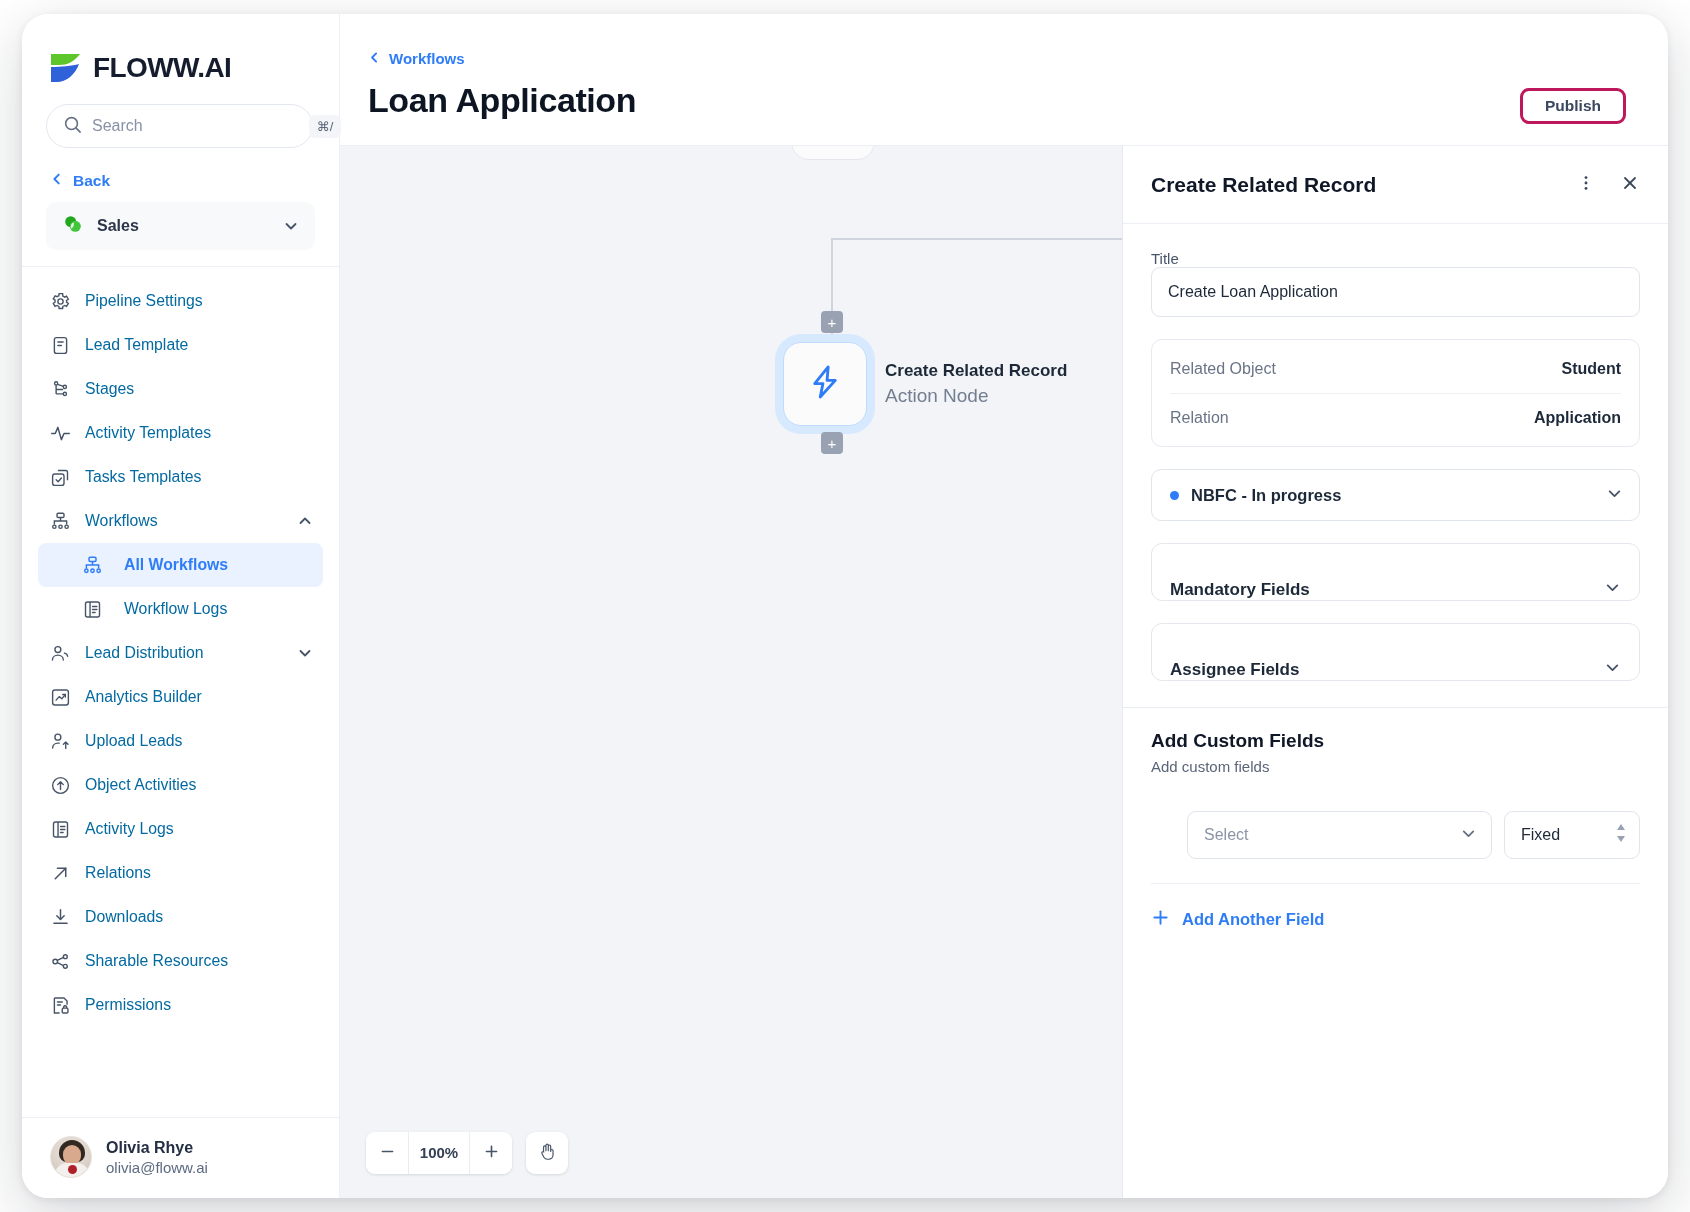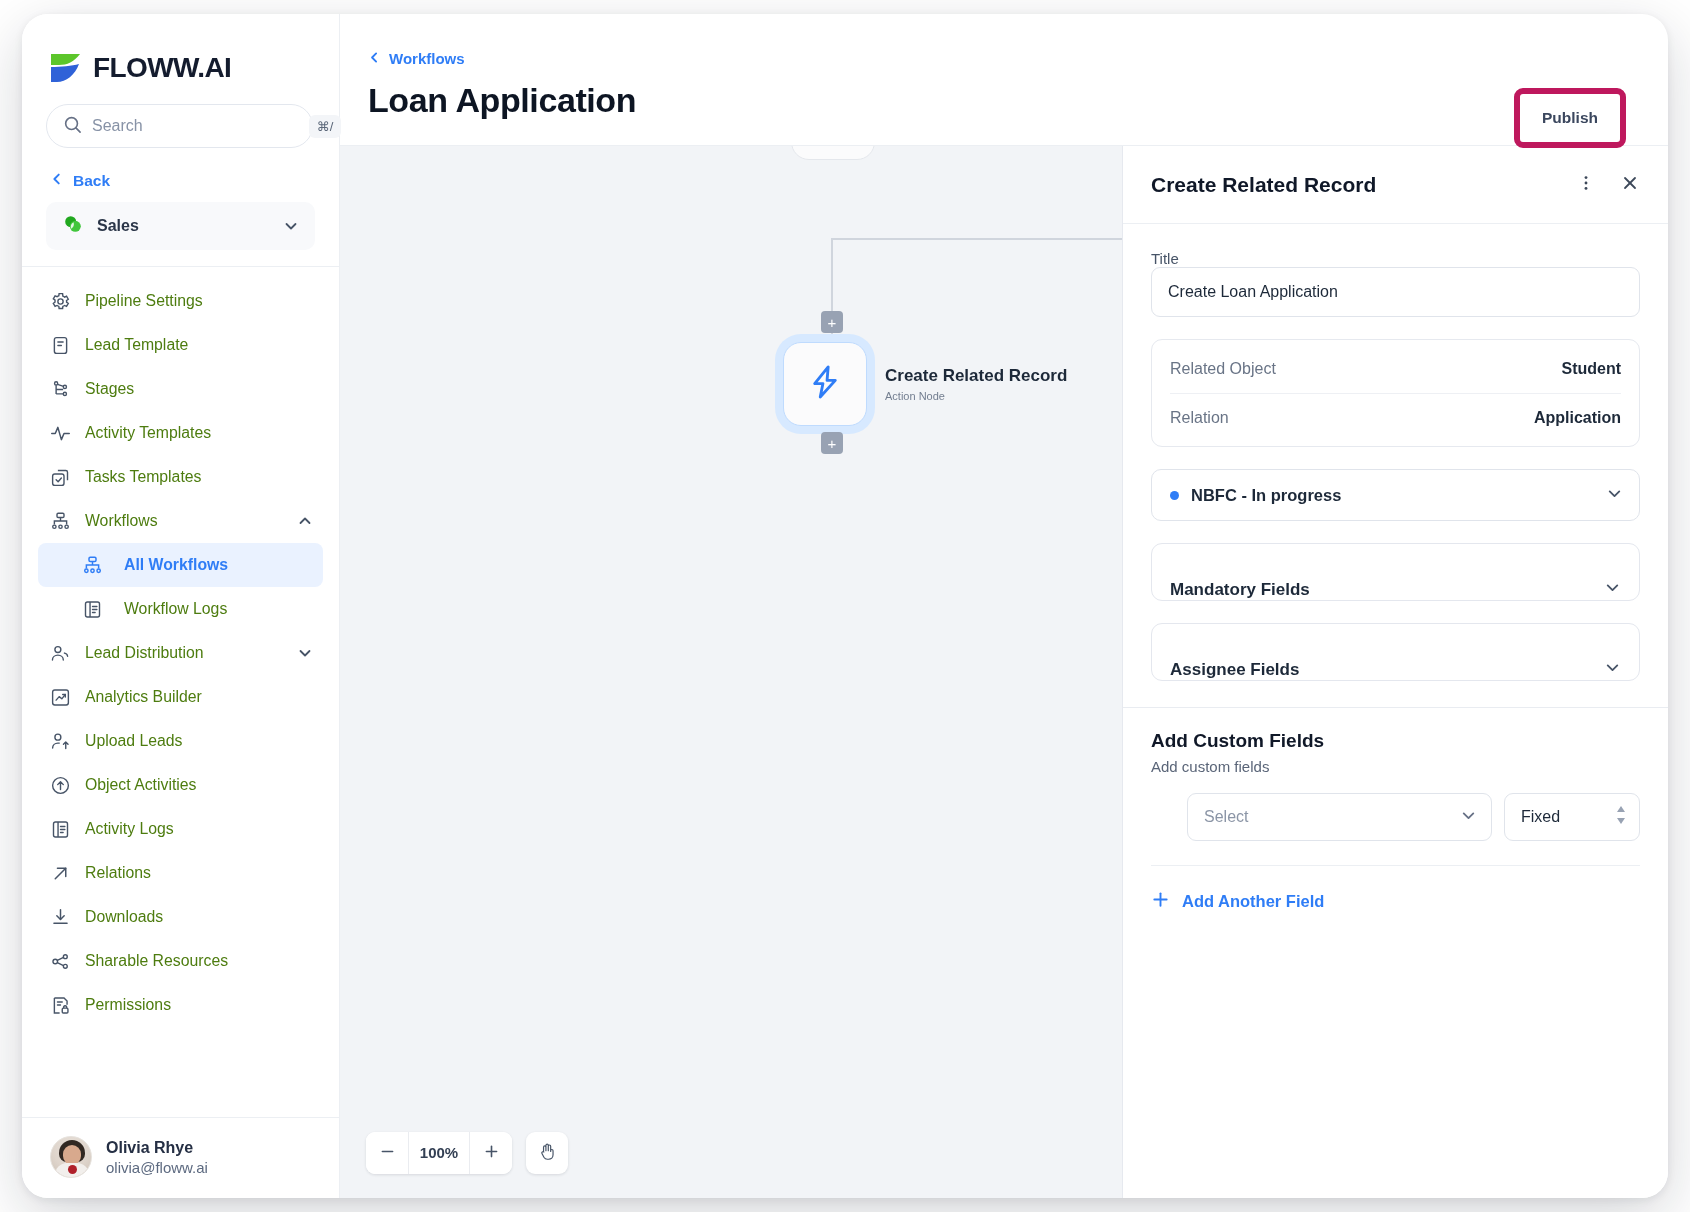--- a/index.html
+++ b/index.html
@@ -84,21 +84,21 @@
     overflow: hidden;
     padding: 12px 16px 0 16px;
   }
   .nav-item {
     display: flex; align-items: center; gap: 14px;
     height: 44px;
     padding: 0 10px 0 12px;
     border-radius: 8px;
     cursor: pointer;
   }
-  .nav-item .lbl { font-size: 15.8px; color: #4d7c0f; flex: 1; }
+  .nav-item .lbl { font-size: 15.8px; color: #0369a1; flex: 1; }
   .nav-item.sub { padding-left: 44px; gap: 21px; }
   .nav-item.active { background: #eaf2ff; }
   .nav-item.active .lbl { color: #2f7df6; font-weight: bold; }
   .ic { width: 21px; height: 21px; flex: 0 0 21px; display: block; }
   .chev { width: 16px; height: 16px; flex: 0 0 16px; }
 
   .user-sep { height: 1px; background: #eceff3; }
   .user-row {
     display: flex; align-items: center; gap: 14px;
     padding: 18px 20px 20px 28px;
@@ -142,22 +142,22 @@
     color: #2f7df6; font-size: 15px; font-weight: bold;
     cursor: pointer; width: fit-content;
   }
   .page-title {
     margin-top: 14px;
     font-size: 34px; font-weight: bold; color: #0d1523;
     letter-spacing: -0.4px;
   }
   .publish-btn {
     position: absolute; right: 42px; top: 74px;
-    height: 60px; padding: 0 22px;
-    border: 6px solid #be185d; border-radius: 9px;
+    height: 36px; padding: 0 22px;
+    border: 3px solid #be185d; border-radius: 9px;
     background: #fff; color: #3b475e;
     font-size: 15.5px; font-weight: bold;
     font-family: "Liberation Sans", sans-serif;
     cursor: pointer;
   }
 
   .body-area { flex: 1; display: flex; min-height: 0; }
 
   
   .canvas {
@@ -172,21 +172,21 @@
     background: #fbfbfc;
     border: 1px solid #e4e7ec;
     border-radius: 18px;
     display: flex; align-items: center; justify-content: center;
   }
   .node-box.selected {
     border: 1px solid #bfdbfe;
     box-shadow: 0 0 0 8px #d7e9ff;
   }
   .node-title { font-size: 17px; font-weight: bold; color: #1d2939; white-space: nowrap; }
-  .node-sub { font-size: 11px; color: #737e90; margin-top: 4px; white-space: nowrap; }
+  .node-sub { font-size: 19px; color: #737e90; margin-top: 4px; white-space: nowrap; }
   .plus-chip {
     position: absolute;
     width: 22px; height: 22px;
     background: #98a2b3; border-radius: 4px;
     display: flex; align-items: center; justify-content: center;
     color: #fff; font-size: 15px; line-height: 1;
     cursor: pointer;
   }
   .zoom-bar {
     position: absolute; left: 26px; bottom: 24px;
@@ -269,21 +269,21 @@
     margin-top: 22px; height: 58px;
     border: 1px solid #e4e7ee; border-radius: 11px;
     display: flex; align-items: flex-end; justify-content: space-between;
     padding: 0 18px 0 18px; cursor: pointer; background: #fff;
   }
   .collapse-label { font-size: 17px; color: #1d2939; font-weight: bold; }
   .panel-sep { height: 1px; background: #e9ecf1; margin-top: 26px; }
 
   .section-title { font-size: 19px; font-weight: bold; color: #101828; }
   .section-sub { font-size: 15px; color: #5a6578; margin-top: 6px; }
-  .custom-row { display: flex; gap: 12px; margin-top: 18px; padding-left: 36px; }
+  .custom-row { display: flex; gap: 12px; margin-top: 36px; padding-left: 36px; }
   .cf-select {
     flex: 1; height: 48px;
     border: 1px solid #e0e4eb; border-radius: 9px;
     display: flex; align-items: center; justify-content: space-between;
     padding: 0 14px 0 16px; cursor: pointer; background: #fff;
   }
   .cf-placeholder { font-size: 16px; color: #8b95a6; }
   .cf-stepper {
     width: 136px; flex: 0 0 136px; height: 48px;
     border: 1px solid #e0e4eb; border-radius: 9px;

